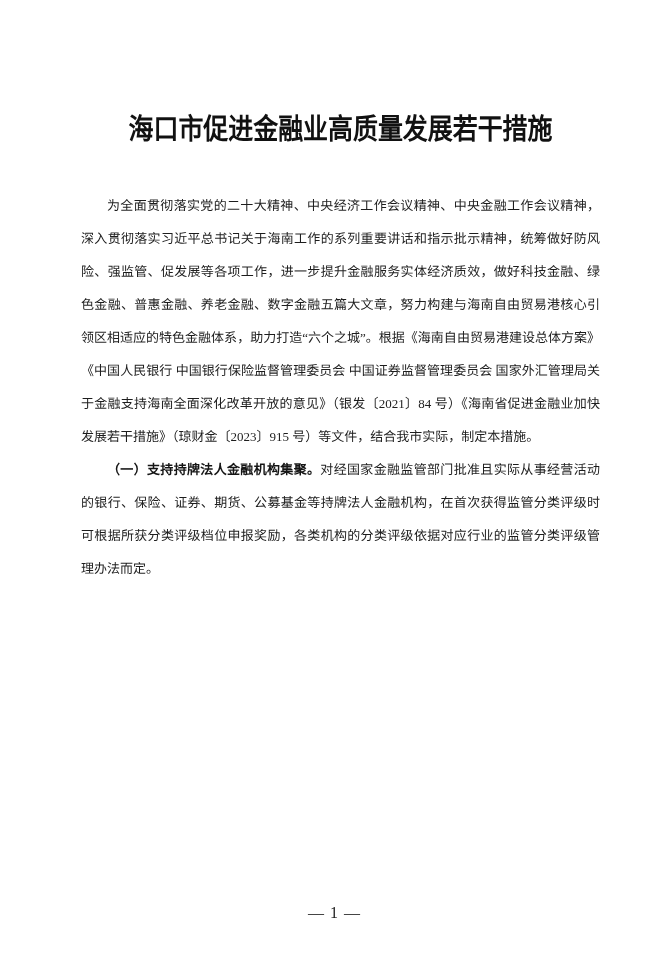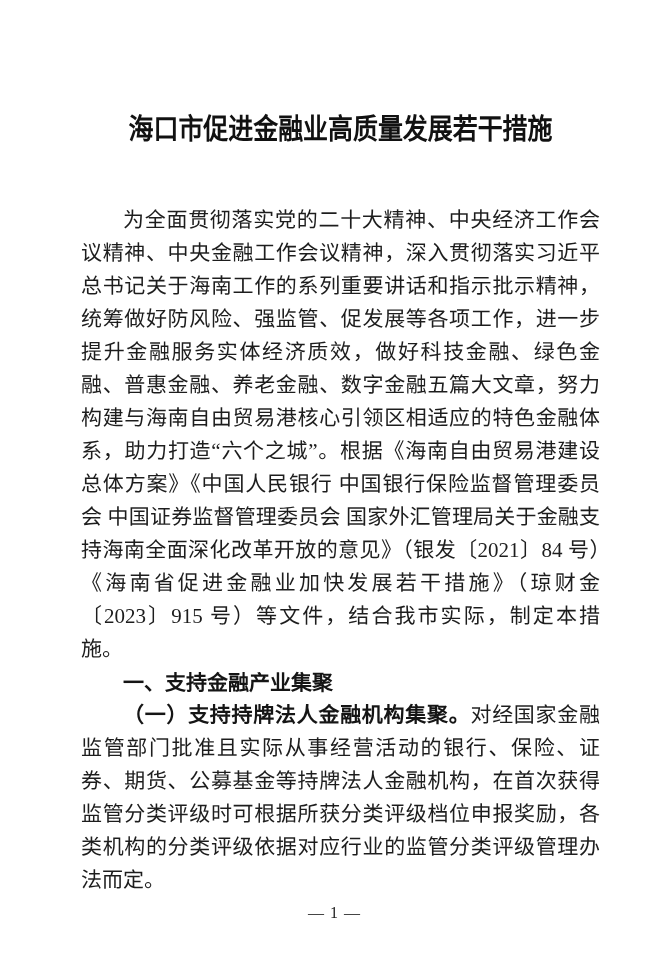--- a/index.html
+++ b/index.html
@@ -18,30 +18,30 @@
       color: #1d1d1d;
     }
     .doc-title {
       text-align: center;
       font-family: "Liberation Sans", sans-serif;
       font-weight: 700;
       font-size: 29px;
       line-height: 46px;
       white-space: nowrap;
       color: #111111;
-      margin-bottom: 52px;
+      margin-bottom: 37px;
     }
     .doc-title .squeeze {
       display: inline-block;
       transform: scaleX(0.86);
       transform-origin: center;
     }
     .body-par {
       font-family: "Liberation Serif", serif;
-      font-size: 21px;
+      font-size: 13px;
       line-height: 33px;
       text-align: justify;
       text-justify: inter-character;
       text-indent: 2em;
       color: #1d1d1d;
       margin: 0;
     }
     .section-heading {
       font-family: "Liberation Sans", sans-serif;
       font-weight: 700;
@@ -65,20 +65,19 @@
   </style>
 </head>
 <body>
 
 <div class="page">
 
   <h1 class="doc-title"><span class="squeeze">海口市促进金融业高质量发展若干措施</span></h1>
 
   <p class="body-par">为全面贯彻落实党的二十大精神、中央经济工作会议精神、中央金融工作会议精神，深入贯彻落实习近平总书记关于海南工作的系列重要讲话和指示批示精神，统筹做好防风险、强监管、促发展等各项工作，进一步提升金融服务实体经济质效，做好科技金融、绿色金融、普惠金融、养老金融、数字金融五篇大文章，努力构建与海南自由贸易港核心引领区相适应的特色金融体系，助力打造“六个之城”。根据《海南自由贸易港建设总体方案》《中国人民银行 中国银行保险监督管理委员会 中国证券监督管理委员会 国家外汇管理局关于金融支持海南全面深化改革开放的意见》（银发〔2021〕84 号）《海南省促进金融业加快发展若干措施》（琼财金〔2023〕915 号）等文件，结合我市实际，制定本措施。</p>
 
-  <p class="body-par section-heading">一、支持金融产业集聚</p>
 
   <p class="body-par"><span class="item-lead">（一）支持持牌法人金融机构集聚。</span><span>对经国家金融监管部门批准且实际从事经营活动的银行、保险、证券、期货、公募基金等持牌法人金融机构，在首次获得监管分类评级时可根据所获分类评级档位申报奖励，各类机构的分类评级依据对应行业的监管分类评级管理办法而定。</span></p>
 
 
   <div class="page-footer">— 1 —</div>
 
 </div>
 
 </body></html>

